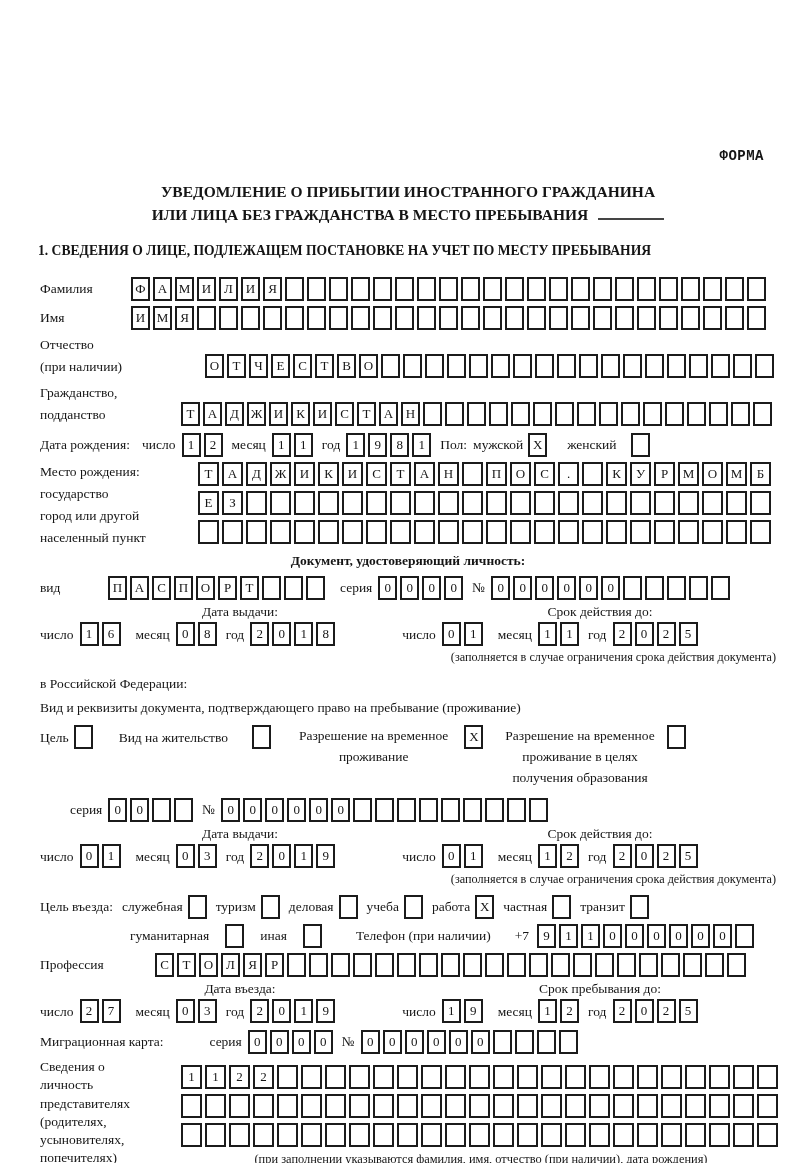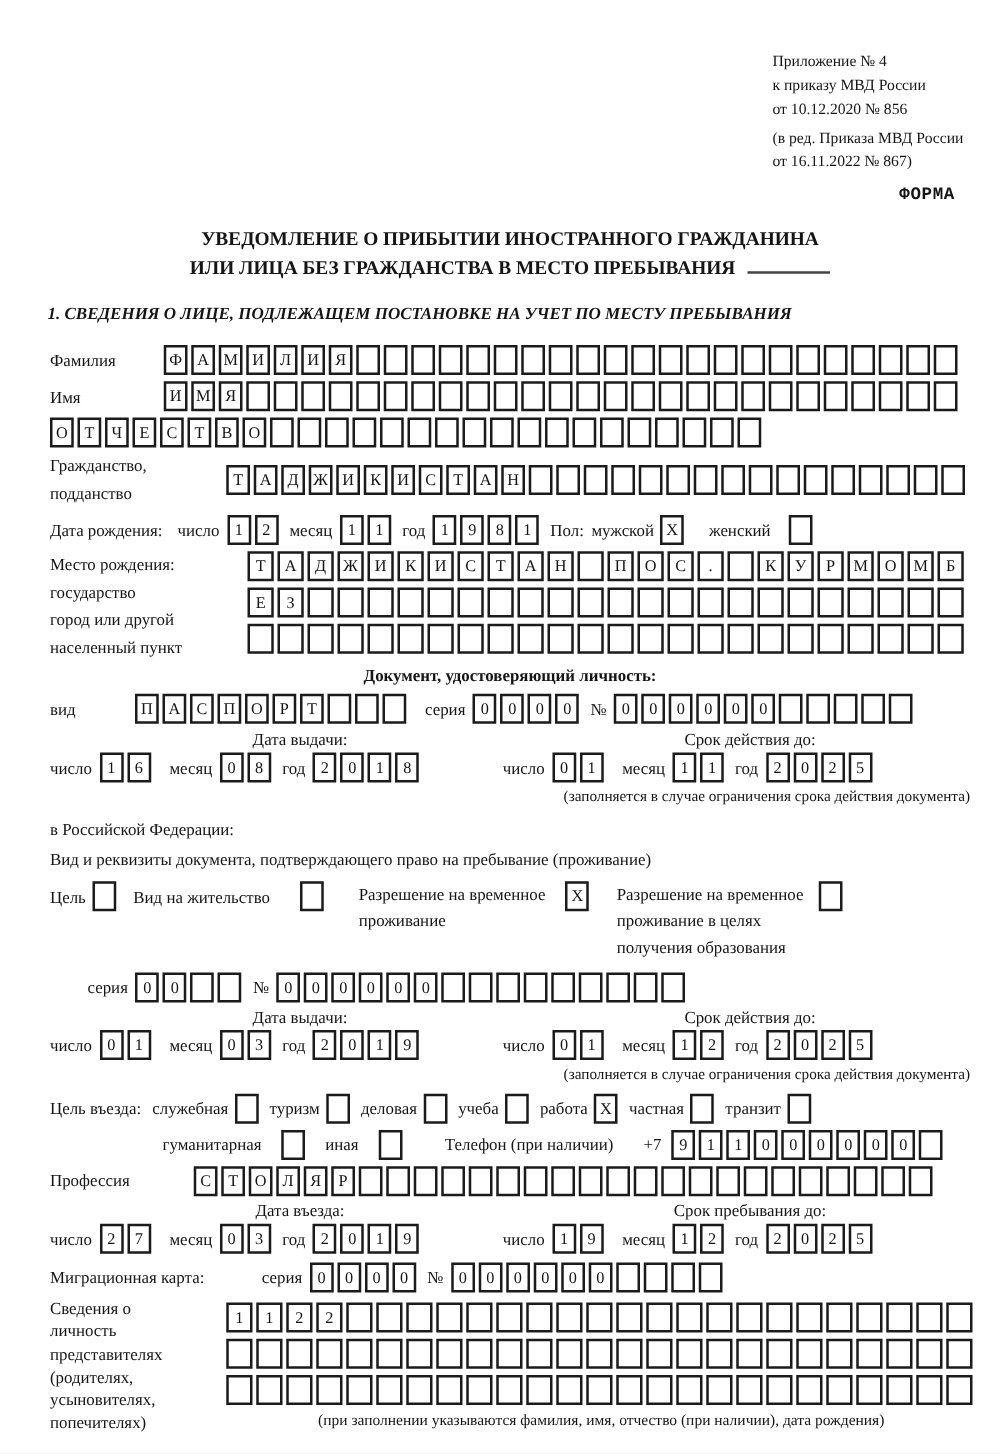--- a/index.html
+++ b/index.html
@@ -4,22 +4,22 @@
 <style>
   html,body{margin:0;padding:0;background:#e8e8e8;}
   .page{position:relative;width:800px;height:1163px;background:#ffffff;color:#151515;
         font-family:"Liberation Serif","DejaVu Serif",serif;overflow:hidden;margin:0 auto;}
   .hdr{position:absolute;left:618px;top:40px;font-size:12.5px;line-height:1.5;}
   .hdr .ed{margin-top:5px;}
   .forma{position:absolute;top:148px;right:36px;font-weight:bold;font-size:14px;letter-spacing:.5px;font-family:Liberation Mono, monospace;}
   .content{position:absolute;left:40px;right:24px;top:180px;}
   .title{text-align:center;font-weight:bold;font-size:15.5px;line-height:1.5;}
   .uline{display:inline-block;width:66px;border-bottom:2px solid #454545;height:12px;margin-left:10px;}
-  .sec{font-weight:bold;font-size:13.6px;margin:16px 0 17px -2px;white-space:nowrap;font-style:italic;}
-  .frow{display:flex;align-items:center;margin-bottom:4px;}
+  .sec{font-weight:bold;font-size:13.6px;margin:16px 0 17px -2px;white-space:nowrap;}
+  .frow{display:flex;align-items:flex-end;margin-bottom:4px;}
   .lbl{font-size:13.5px;line-height:25px;flex:none;}
   .lbl2{display:flex;flex-direction:column;font-size:13.5px;flex:none;}
   .lbl2 span{line-height:22px;}
   .lbl2.tight span{line-height:18.2px;}
   .w90{width:91px;} .w164{width:165px;} .w140{width:141px;} .w158{width:158px;}
   .w115{width:115px;} .w68{width:68px;}
   .cells{display:flex;flex:none;}
   .cell{display:inline-flex;flex:none;width:19px;height:24px;box-sizing:border-box;
         border:2px solid #1b1b1b;align-items:center;justify-content:center;
         font-size:13px;margin-right:3px;background:#fff;}
@@ -31,39 +31,32 @@
   .center-b{text-align:center;font-weight:bold;font-size:13.5px;margin:4px 0 6px;}
   .dhead{display:flex;font-size:13.5px;margin:2px 0 2px;}
   .dh1{width:400px;text-align:center;flex:none;}
   .dh2{width:320px;text-align:center;flex:none;}
   .dgroup{display:flex;flex:none;} .g2{margin-left:64px;}
   .note{text-align:right;font-size:12.2px;margin:-1px 0 7px;}
   .para{font-size:13.5px;line-height:1.8;}
   .optrow{display:flex;align-items:flex-start;margin:5px 0 9px;}
   .opt{display:flex;align-items:flex-start;flex:none;}
   .olbl{font-size:13.5px;line-height:25px;}
-  .olines{display:flex;flex-direction:column;font-size:13.5px;}
+  .olines{display:flex;flex-direction:column;text-align:center;font-size:13.5px;}
   .olines span{line-height:21px;}
   .pr .olbl{margin-left:9px;}
   .pr2{padding-left:90px;}
   .pr2 .olbl{margin-left:0;margin-right:2px;}
   .repnote{font-size:12.4px;text-align:center;margin-top:3px;}
 </style>
 </head>
 <body>
 
 <div class="page">
 
-  <div class="hdr">
-    <div>Приложение № 4</div>
-    <div>к приказу МВД России</div>
-    <div>от 10.12.2020 № 856</div>
-    <div class="ed">(в ред. Приказа МВД России</div>
-    <div>от 16.11.2022 № 867)</div>
-  </div>
   <div class="forma">ФОРМА</div>
 
   <div class="content">
 
     <div class="title">
       <div>УВЕДОМЛЕНИЕ О ПРИБЫТИИ ИНОСТРАННОГО ГРАЖДАНИНА</div>
       <div><span>ИЛИ ЛИЦА БЕЗ ГРАЖДАНСТВА В МЕСТО ПРЕБЫВАНИЯ</span><span class="uline"></span></div>
     </div>
 
     <div class="sec">1. СВЕДЕНИЯ О ЛИЦЕ, ПОДЛЕЖАЩЕМ ПОСТАНОВКЕ НА УЧЕТ ПО МЕСТУ ПРЕБЫВАНИЯ</div>
@@ -132,20 +125,24 @@
           <span class="cell"></span>
           <span class="cell"></span>
           <span class="cell"></span>
           <span class="cell"></span>
           <span class="cell"></span>
           <span class="cell"></span>
         </span>
     </div>
 
     <div class="frow">
+      <span class="lbl2 w164">
+        <span>Отчество</span>
+        <span>(при наличии)</span>
+      </span>
       <span class="cells">
           <span class="cell">О</span>
           <span class="cell">Т</span>
           <span class="cell">Ч</span>
           <span class="cell">Е</span>
           <span class="cell">С</span>
           <span class="cell">Т</span>
           <span class="cell">В</span>
           <span class="cell">О</span>
           <span class="cell"></span>
@@ -406,21 +403,21 @@
     <div class="note">(заполняется в случае ограничения срока действия документа)</div>
 
     <div class="para">в Российской Федерации:</div>
     <div class="para">Вид и реквизиты документа, подтверждающего право на пребывание (проживание)</div>
 
     <div class="optrow">
       <span class="opt">
         <span class="olbl">Цель</span>
         <span class="cell chk"></span>
       </span>
-      <span class="opt" style="margin-left:14px">
+      <span class="opt" style="margin-left:26px">
         <span class="olbl">Вид на жительство</span>
         <span class="cell chk" style="margin-left:24px"></span>
       </span>
       <span class="opt" style="margin-left:28px">
         <span class="olines">
           <span>Разрешение на временное</span>
           <span>проживание</span>
         </span>
         <span class="cell chk" style="margin-left:16px">X</span>
       </span>

